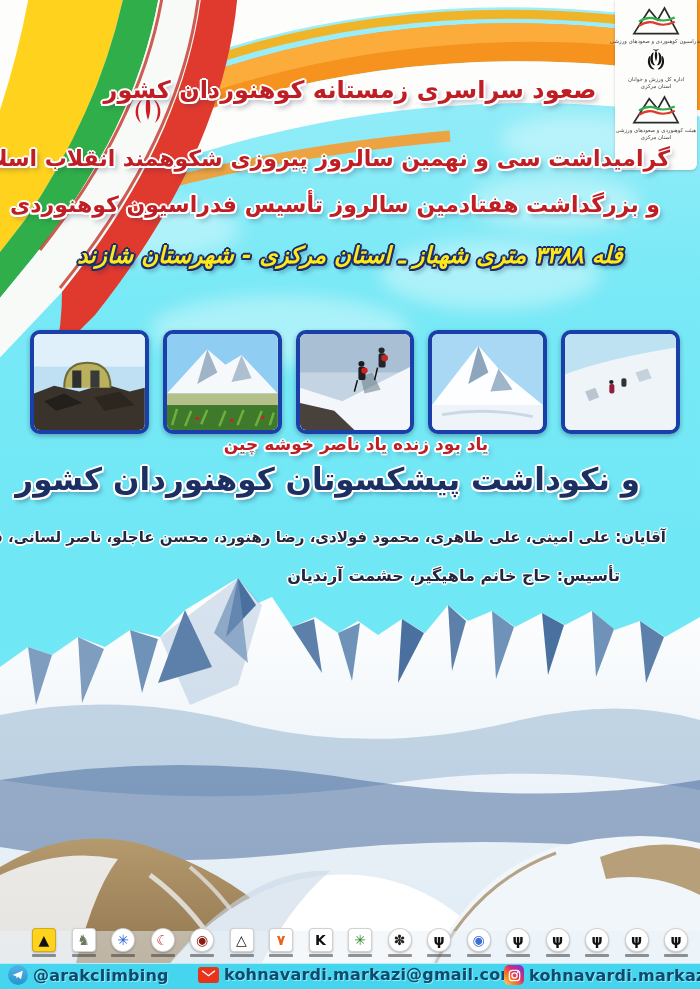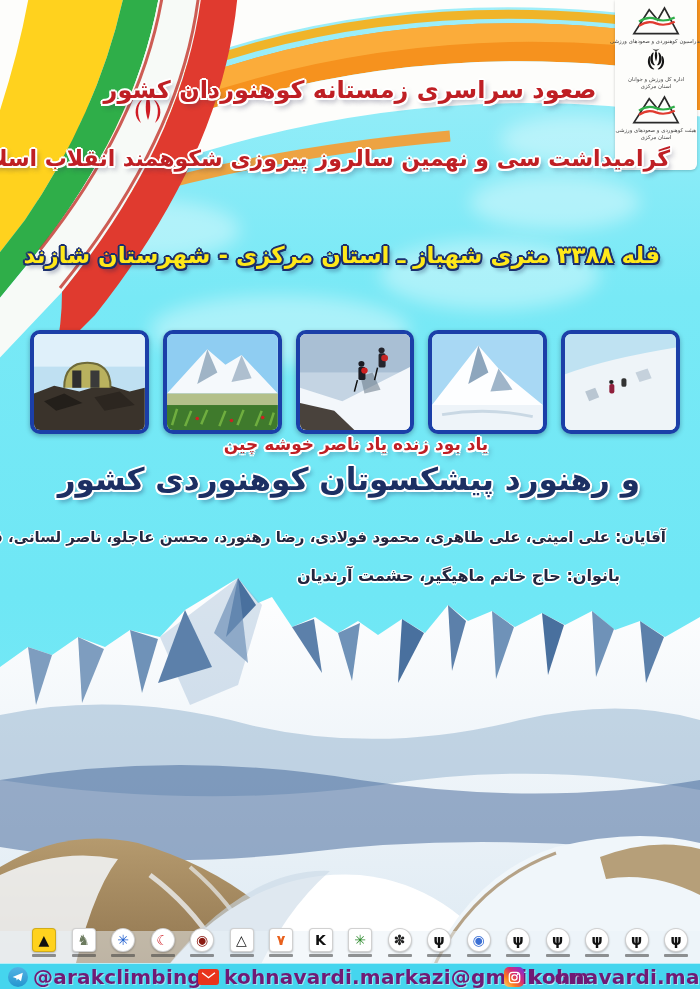--- a/index.html
+++ b/index.html
@@ -9,21 +9,21 @@
   .abs{position:absolute;}
   .cloud{position:absolute;background:rgba(255,255,255,.38);border-radius:50%;filter:blur(9px);z-index:1;}
 
   
   .fa{direction:rtl;text-align:center;font-weight:bold;white-space:nowrap;}
   .t-red{color:#bf1f24;
     text-shadow:2px 0 0 #fff,-2px 0 0 #fff,0 2px 0 #fff,0 -2px 0 #fff,
     1.5px 1.5px 0 #fff,-1.5px -1.5px 0 #fff,1.5px -1.5px 0 #fff,-1.5px 1.5px 0 #fff,3px 4px 5px rgba(40,40,80,.35);}
   .t-yellow{color:#ffe81a;
     text-shadow:2px 0 0 #1b2f6e,-2px 0 0 #1b2f6e,0 2px 0 #1b2f6e,0 -2px 0 #1b2f6e,
-    1.5px 1.5px 0 #1b2f6e,-1.5px -1.5px 0 #1b2f6e,1.5px -1.5px 0 #1b2f6e,-1.5px 1.5px 0 #1b2f6e,3px 4px 4px rgba(20,30,80,.4);}
+    1.5px 1.5px 0 #1b2f6e,-1.5px -1.5px 0 #1b2f6e,1.5px -1.5px 0 #1b2f6e,-1.5px 1.5px 0 #1b2f6e,3px 4px 4px rgba(20,30,80,.4);font-style:italic;}
   .t-white{color:#ffffff;
     text-shadow:2px 0 0 #1b2f6e,-2px 0 0 #1b2f6e,0 2px 0 #1b2f6e,0 -2px 0 #1b2f6e,
     1.5px 1.5px 0 #1b2f6e,-1.5px -1.5px 0 #1b2f6e,1.5px -1.5px 0 #1b2f6e,-1.5px 1.5px 0 #1b2f6e;}
   .t-navy{color:#1c2f63;
     text-shadow:2px 0 0 #fff,-2px 0 0 #fff,0 2px 0 #fff,0 -2px 0 #fff,
     1.5px 1.5px 0 #fff,-1.5px -1.5px 0 #fff,1.5px -1.5px 0 #fff,-1.5px 1.5px 0 #fff,3px 4px 4px rgba(20,30,80,.35);}
   .t-dark{color:#23263f;
     text-shadow:1.5px 0 0 #fff,-1.5px 0 0 #fff,0 1.5px 0 #fff,0 -1.5px 0 #fff,
     1px 1px 0 #fff,-1px -1px 0 #fff,1px -1px 0 #fff,-1px 1px 0 #fff;}
 
@@ -45,21 +45,21 @@
     justify-content:space-between;align-items:flex-start;z-index:6;}
   .sponsor{display:flex;flex-direction:column;align-items:center;width:32px;}
   .sponsor-glyph{width:22px;height:22px;display:flex;align-items:center;justify-content:center;
     font-size:14px;font-weight:bold;border:1px solid rgba(0,0,0,.18);box-shadow:0 1px 2px rgba(0,0,0,.25);}
   .sponsor-caption{width:24px;height:3px;margin-top:2px;border-radius:1px;background:rgba(60,60,60,.55);}
 
   
   .bottom-bar{position:absolute;left:0;right:0;top:963px;height:26px;background:#45d5ee;z-index:7;
     box-shadow:inset 0 1px 0 rgba(255,255,255,.6);}
   .contact{position:absolute;top:2px;display:flex;align-items:center;gap:5px;direction:ltr;}
-  .contact .txt{font-size:20px;font-weight:bold;color:#701a75;letter-spacing:.2px;
+  .contact .txt{font-size:16px;font-weight:bold;color:#0c4a6e;letter-spacing:.2px;
     text-shadow:1px 1px 0 rgba(255,255,255,.45);}
   .ic-tg{width:20px;height:20px;border-radius:50%;background:linear-gradient(180deg,#54b3e4,#2496cf);
     display:flex;align-items:center;justify-content:center;}
   .ic-mail{width:21px;height:16px;border-radius:3px;background:#e8341c;display:flex;align-items:center;justify-content:center;}
   .ic-ig{width:20px;height:20px;border-radius:5px;
     background:linear-gradient(45deg,#feda75 0%,#fa7e1e 30%,#d62976 60%,#962fbf 85%,#4f5bd5 100%);
     display:flex;align-items:center;justify-content:center;}
 </style>
 </head>
 <body>
@@ -126,20 +126,21 @@
         <path d="M10 22 Q20 15 30 19 T52 17" fill="none" stroke="#2fae49" stroke-width="2.6"></path>
         <path d="M10 27 Q20 20 30 24 T52 22" fill="none" stroke="#e03a2f" stroke-width="2.6"></path>
       </svg>
       <div class="cap">هیئت کوهنوردی و صعودهای ورزشی</div>
       <div class="cap">استان مرکزی</div>
     </div>
   </div>
 
   <div class="abs fa t-red" style="left:60px;right:60px;top:76px;font-size:24px;z-index:5;">صعود سراسری زمستانه کوهنوردان کشور</div>
   <div class="abs fa t-red" style="left:30px;right:30px;top:146px;font-size:22px;z-index:5;">گرامیداشت سی و نهمین سالروز پیروزی شکوهمند انقلاب اسلامی</div>
+  <div class="abs fa t-red" style="left:40px;right:40px;top:192px;font-size:22px;z-index:5;">و بزرگداشت هفتادمین سالروز تأسیس فدراسیون کوهنوردی</div>
 
   <div class="abs fa t-yellow" style="left:40px;right:40px;top:242px;font-size:23px;z-index:5;">قله ۳۳۸۸ متری شهباز ـ استان مرکزی - شهرستان شازند</div>
 
   <div class="photo-row">
     <div class="photo">
       <svg viewBox="0 0 110 100" preserveAspectRatio="none">
         <rect width="110" height="100" fill="#bfe0f2"></rect>
         <rect width="110" height="34" fill="#dff0fa"></rect>
         <path d="M0 62 L20 54 L45 60 L70 52 L95 60 L110 56 L110 100 L0 100 Z" fill="#3a332b"></path>
         <path d="M10 70 L30 62 L48 72 L22 80 Z" fill="#231f1a"></path>
@@ -201,23 +202,23 @@
         <g>
           <rect x="44" y="52" width="5" height="10" rx="2" fill="#8f1f3c"></rect>
           <circle cx="46" cy="50" r="2.2" fill="#222"></circle>
           <rect x="56" y="46" width="5" height="9" rx="2" fill="#333"></rect>
         </g>
       </svg>
     </div>
   </div>
 
   <div class="abs fa t-red" style="left:100px;right:88px;top:434px;font-size:17px;z-index:5;">یاد بود زنده یاد ناصر خوشه چین</div>
-  <div class="abs fa t-navy" style="left:60px;right:60px;top:461px;font-size:31px;z-index:5;">و رهنورد پیشکسوتان کوهنوردی کشور</div>
+  <div class="abs fa t-navy" style="left:60px;right:60px;top:461px;font-size:31px;z-index:5;">و نکوداشت پیشکسوتان کوهنوردان کشور</div>
   <div class="abs fa t-dark" style="left:34px;right:34px;top:528px;font-size:15px;z-index:5;">آقایان: علی امینی، علی طاهری، محمود فولادی، رضا رهنورد، محسن عاجلو، ناصر لسانی، قدرت الله لونی، سعید رضایی</div>
-  <div class="abs fa t-dark" style="right:80px;top:566px;font-size:16px;z-index:5;">بانوان: حاج خانم ماهیگیر، حشمت آرندیان</div>
+  <div class="abs fa t-dark" style="right:80px;top:566px;font-size:16px;z-index:5;">تأسیس: حاج خانم ماهیگیر، حشمت آرندیان</div>
 
   <svg class="abs" style="left:0;top:575px;z-index:4;" width="700" height="414" viewBox="0 0 700 414">
     <defs>
       <linearGradient id="snowG" x1="0" y1="0" x2="0" y2="1">
         <stop offset="0" stop-color="#ffffff"></stop>
           <stop offset="1" stop-color="#dbe8f2"></stop>
       </linearGradient>
       <linearGradient id="brownG" x1="0" y1="0" x2="0" y2="1">
         <stop offset="0" stop-color="#b59a6e"></stop>
           <stop offset="1" stop-color="#8a6f4a"></stop>

